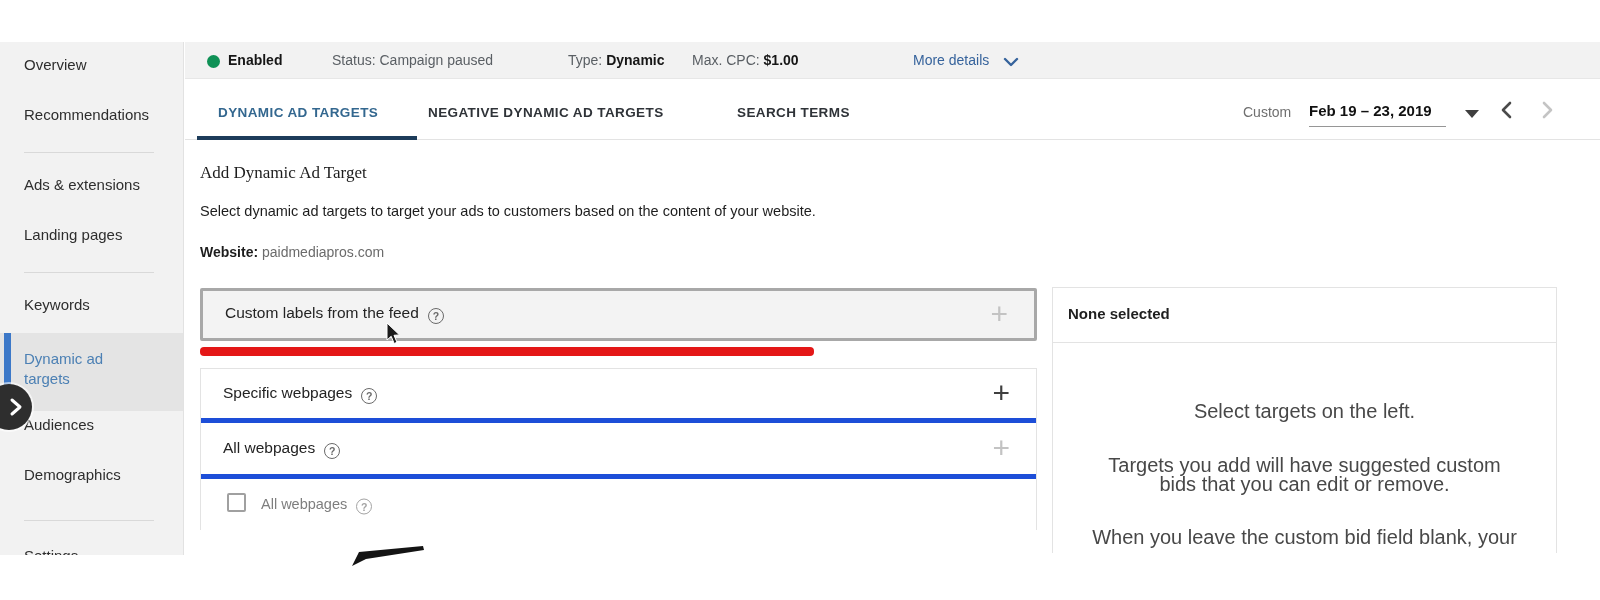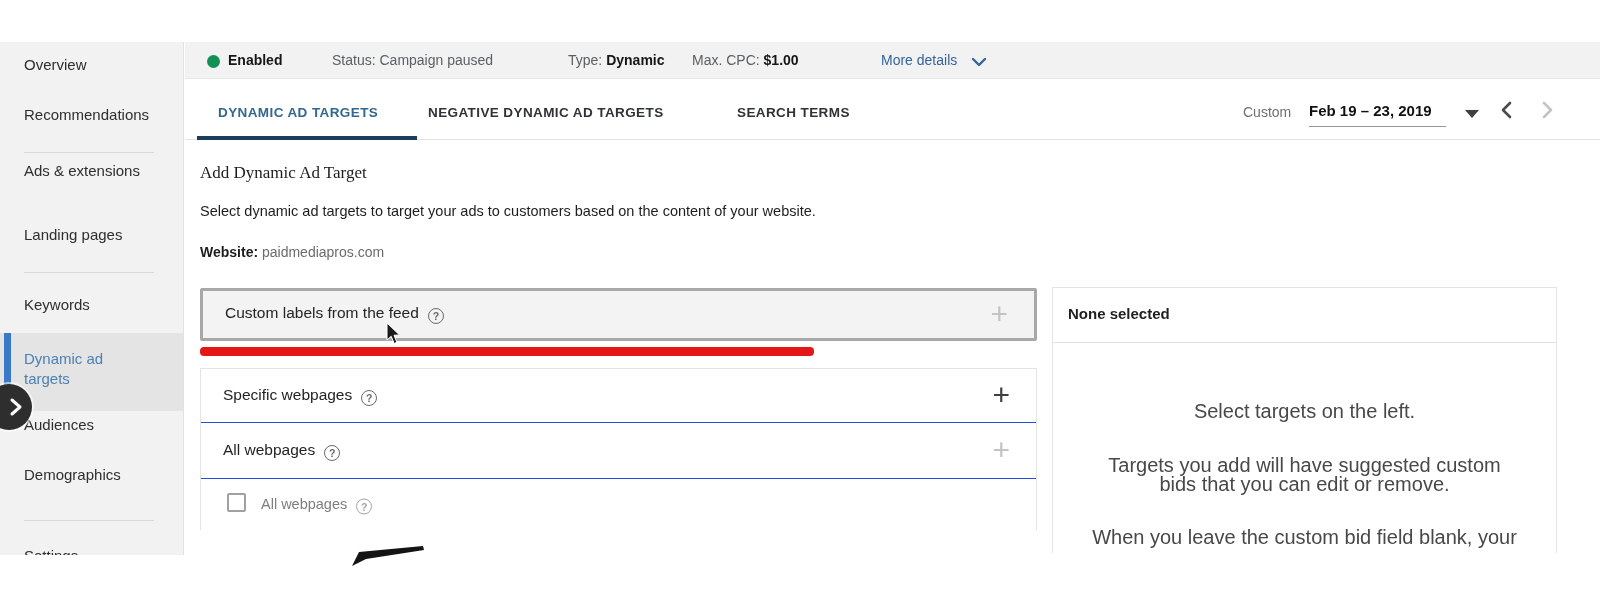--- a/index.html
+++ b/index.html
@@ -30,21 +30,21 @@
 
   
   #statusbar {
     position:absolute; left:185px; top:42px; width:1415px; height:37px;
     background:#f2f2f2; border-bottom:1px solid #e7e7e7; font-size:14px;
   }
   .sb { position:absolute; top:10px; white-space:nowrap; }
   .sb .lab { color:#5a5f64; }
   .sb .val { color:#161616; font-weight:bold; }
   #enabled-dot { position:absolute; left:22px; top:13px; width:13px; height:13px; border-radius:50%; background:#0f9156; }
-  #more-details { color:#36639c; cursor:pointer; font-weight:500; }
+  #more-details { color:#36639c; cursor:pointer; font-weight:500;margin-left:32px; }
   #more-details svg { vertical-align:-2px; margin-left:14px; }
 
   
   #tabsrow {
     position:absolute; left:185px; top:79px; width:1415px; height:61px;
     background:#fff; border-bottom:1px solid #e3e3e3;
   }
   .tab { position:absolute; top:26px; font-size:13.5px; font-weight:bold; letter-spacing:.4px; color:#2f3338; cursor:pointer; white-space:nowrap; }
   .tab.sel { color:#33678f; }
   #tab-underline { position:absolute; left:12px; top:57px; width:220px; height:4px; background:#1d3c5a; }
@@ -78,21 +78,21 @@
   .plus.dark { color:#3f3f3f; }
 
   #red-line { position:absolute; left:200px; top:347px; width:614px; height:9px; background:#e41717; border-radius:4px; z-index:6; }
   #cursor { position:absolute; left:386px; top:323px; z-index:7; }
 
   #target-table {
     position:absolute; left:200px; top:368px; width:837px; height:162px;
     border-left:1px solid #e3e3e3; border-right:1px solid #e3e3e3; border-top:1px solid #e3e3e3;
     background:#fff;
   }
-  .trow { position:relative; border-bottom:1px solid #1d4ed8; }
+  .trow { position:relative; border-bottom:5px solid #1d4ed8; }
   .trow .lbl { position:absolute; left:22px; top:50%; transform:translateY(-50%); font-size:15.5px; color:#242424; }
   #row-specific { height:54px; }
   #row-all { height:56px; }
   #row-check { height:51px; border-bottom:none; }
   #row-check .cb {
     position:absolute; left:26px; top:14px; width:19px; height:19px;
     border:2px solid #a0a0a0; border-radius:2px; background:#fff; cursor:pointer;
   }
   #row-check .lbl { left:60px; font-size:14.5px; color:#7e7e7e; }
 
@@ -113,21 +113,21 @@
 </style>
 </head>
 <body>
 
 <div id="page">
 
   <nav id="sidebar">
     <div class="side-item" style="top:14px">Overview</div>
     <div class="side-item" style="top:64px">Recommendations</div>
     <div class="side-divider" style="top:110px"></div>
-    <div class="side-item" style="top:120px">Ads &amp; extensions</div>
+    <div class="side-item" style="top:134px">Ads &amp; extensions</div>
     <div class="side-item" style="top:184px">Landing pages</div>
     <div class="side-divider" style="top:230px"></div>
     <div class="side-item" style="top:254px">Keywords</div>
 
     <div id="side-selected">
       <div class="bar"></div>
       <div class="lbl">Dynamic ad targets</div>
     </div>
 
     <div class="side-item" style="top:374px">Audiences</div>

